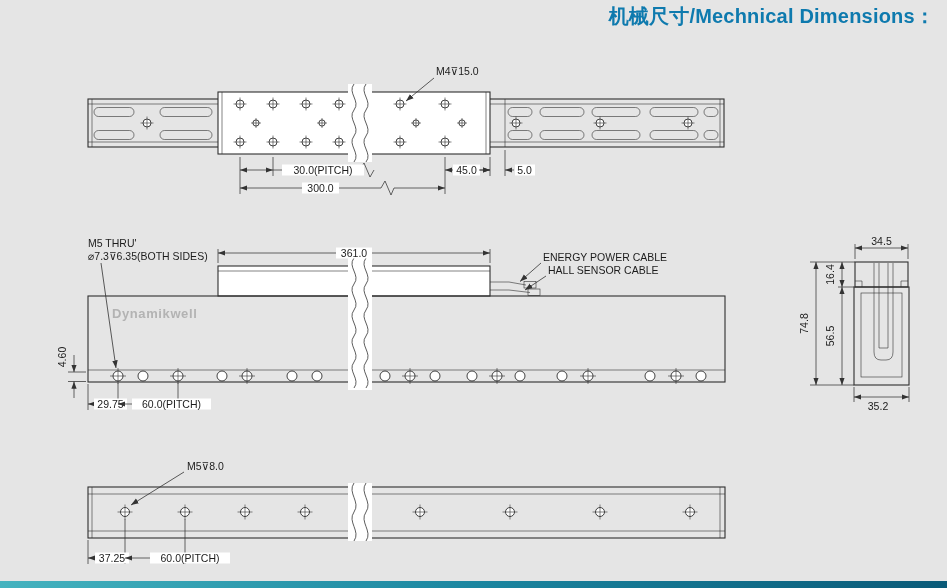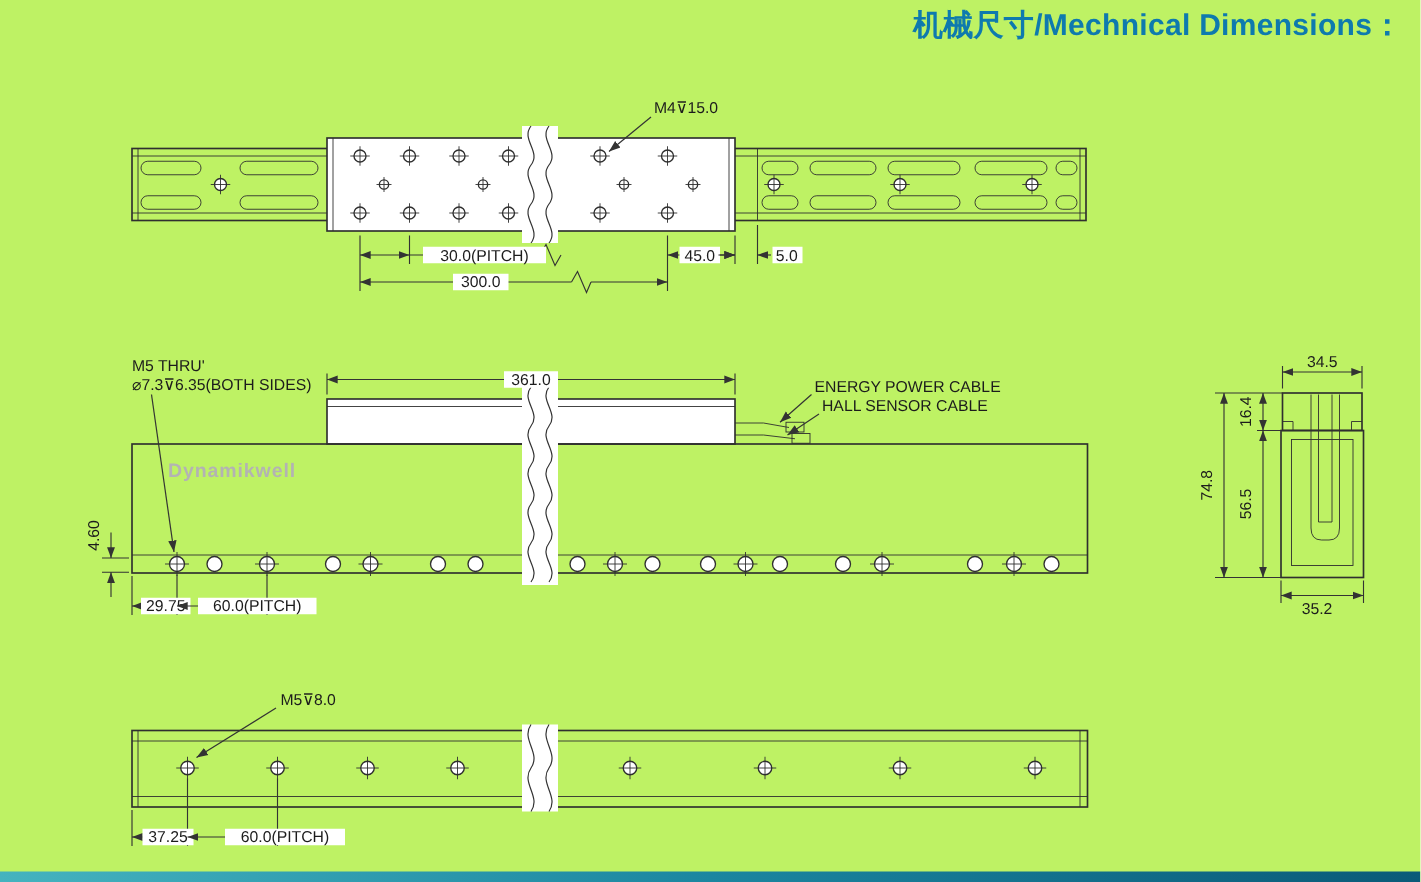--- a/index.html
+++ b/index.html
@@ -1,16 +1,16 @@
 <!DOCTYPE html>
 <html><head>
 <meta charset="utf-8">
 <style>
   html,body{margin:0;padding:0;background:#fff;}
-  .stage{position:relative;width:947px;height:588px;background:#bef264;overflow:hidden;
+  .stage{position:relative;width:947px;height:588px;background:#e5e5e5;overflow:hidden;
          font-family:"Liberation Sans","DejaVu Sans",sans-serif;}
   .title{position:absolute;top:3px;right:12px;font-size:20px;font-weight:700;color:#0e7aae;
          letter-spacing:.2px;}
   .bar{position:absolute;left:0;right:0;bottom:0;height:7px;
        background:linear-gradient(90deg,#45b3bf 0%,#1b86a0 50%,#0a5a78 100%);}
   svg{position:absolute;left:0;top:0;}
   .ol{fill:none;stroke:#2f2f2f;stroke-width:1.1;}
   .olf{fill:#fff;stroke:#2f2f2f;stroke-width:1.1;}
   .tl{fill:none;stroke:#2f2f2f;stroke-width:.6;}
   .dl{fill:none;stroke:#333;stroke-width:.75;}

